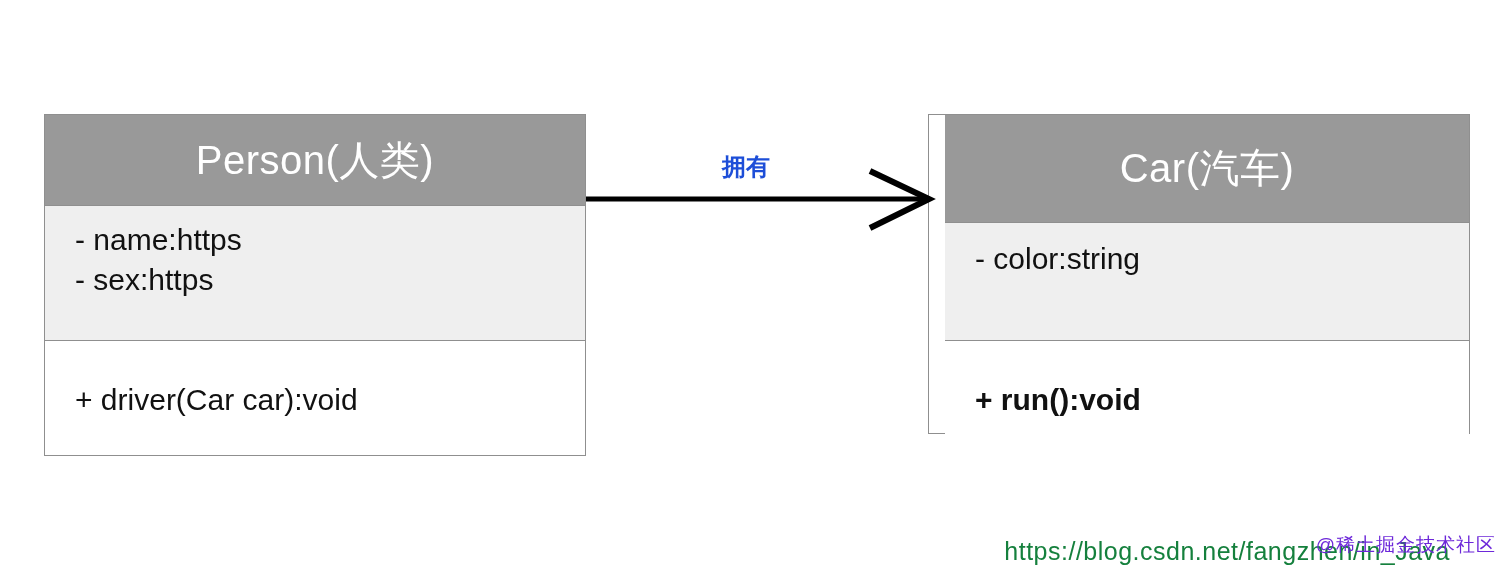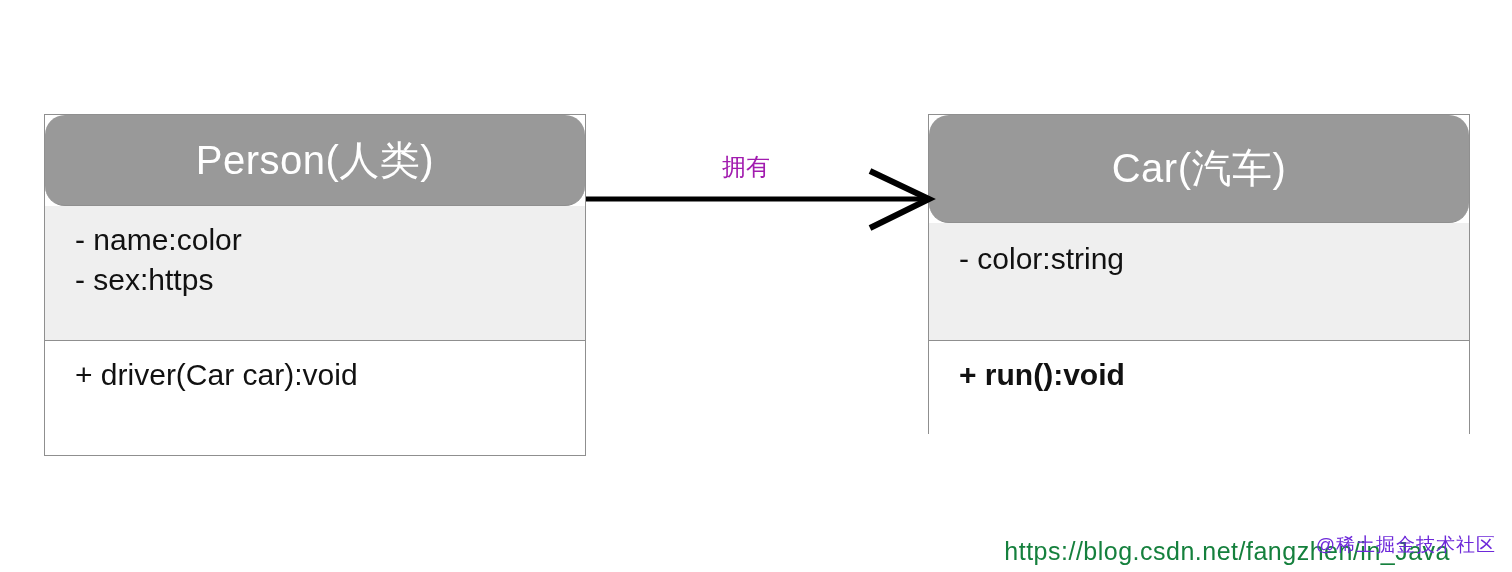--- a/index.html
+++ b/index.html
@@ -34,36 +34,35 @@
     background: #999999;
     color: #ffffff;
     text-align: center;
     font-size: 40px;
     font-weight: 400;
     letter-spacing: 0.5px;
     display: flex;
     align-items: center;
     justify-content: center;
     border-bottom: 1px solid #8f8f8f;
-    border-radius: 20px;
   }
 
   .uml-attrs {
     box-sizing: border-box;
     background: #efefef;
     border-bottom: 1px solid #8f8f8f;
     padding: 14px 0 10px 30px;
   }
 
   .uml-methods {
     box-sizing: border-box;
     background: #ffffff;
     padding: 14px 0 10px 30px;
     display: flex;
-    align-items: flex-start;
+    align-items: center;
   }
 
   .uml-methods .member-list {
     width: 100%;
   }
 
   .member {
     font-size: 30px;
     line-height: 40px;
     color: #111111;
@@ -80,20 +79,21 @@
   #person-class .uml-header   { height: 91px; }
   #person-class .uml-attrs    { height: 135px; }
   #person-class .uml-methods  { height: 114px; }
 
   
   #car-class {
     left: 928px;
     top: 114px;
     width: 542px;
     height: 320px;
+    padding-left: 16px;
   }
   #car-class .uml-header   { height: 108px; }
   #car-class .uml-attrs    { height: 118px; padding-top: 16px; }
   #car-class .uml-methods  { height: 114px; font-weight: bold; }
 
   
   #association {
     position: absolute;
     left: 580px;
     top: 140px;
@@ -103,22 +103,23 @@
   }
 
   #association-label {
     position: absolute;
     left: 700px;
     top: 152px;
     width: 92px;
     text-align: center;
     font-size: 24px;
     line-height: 30px;
-    color: #a21caf;
+    color: #1d4ed8;
     white-space: nowrap;
+    font-weight: bold;
   }
 
   
   #watermark-brand {
     position: absolute;
     right: 16px;
     bottom: 14px;
     font-size: 19px;
     color: #6d28d9;
     white-space: nowrap;
@@ -137,21 +138,21 @@
 </style>
 </head>
 <body>
 
 <div id="canvas">
 
   <div class="uml-class" id="person-class">
     <div class="uml-header">Person(人类)</div>
 
     <div class="uml-attrs">
-      <div class="member">- name:color</div>
+      <div class="member">- name:https</div>
       <div class="member">- sex:https</div>
     </div>
 
     <div class="uml-methods">
       <div class="member-list">
         <div class="member">+ driver(Car car):void</div>
       </div>
     </div>
   </div>
 

